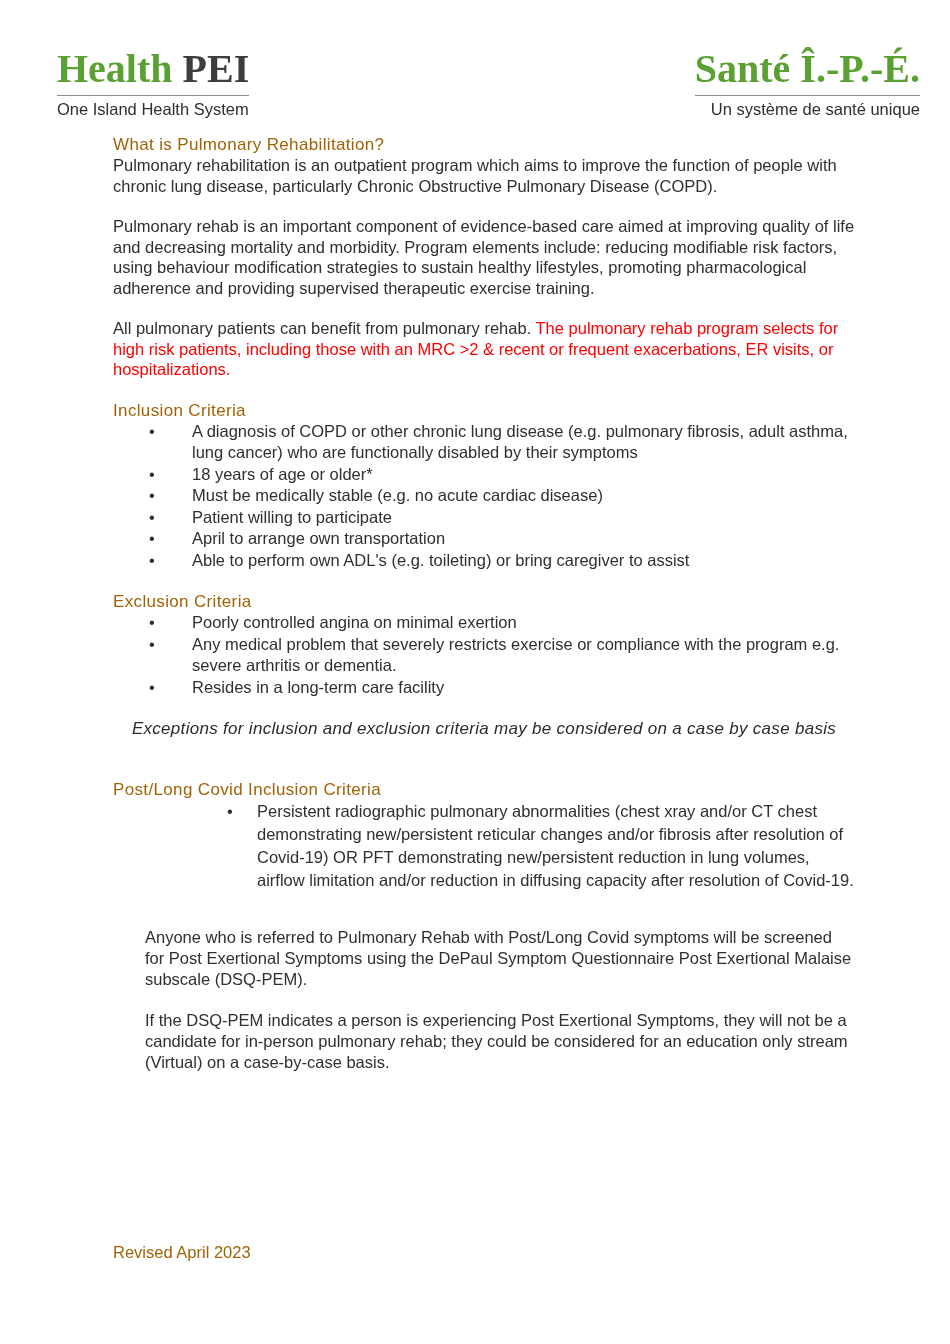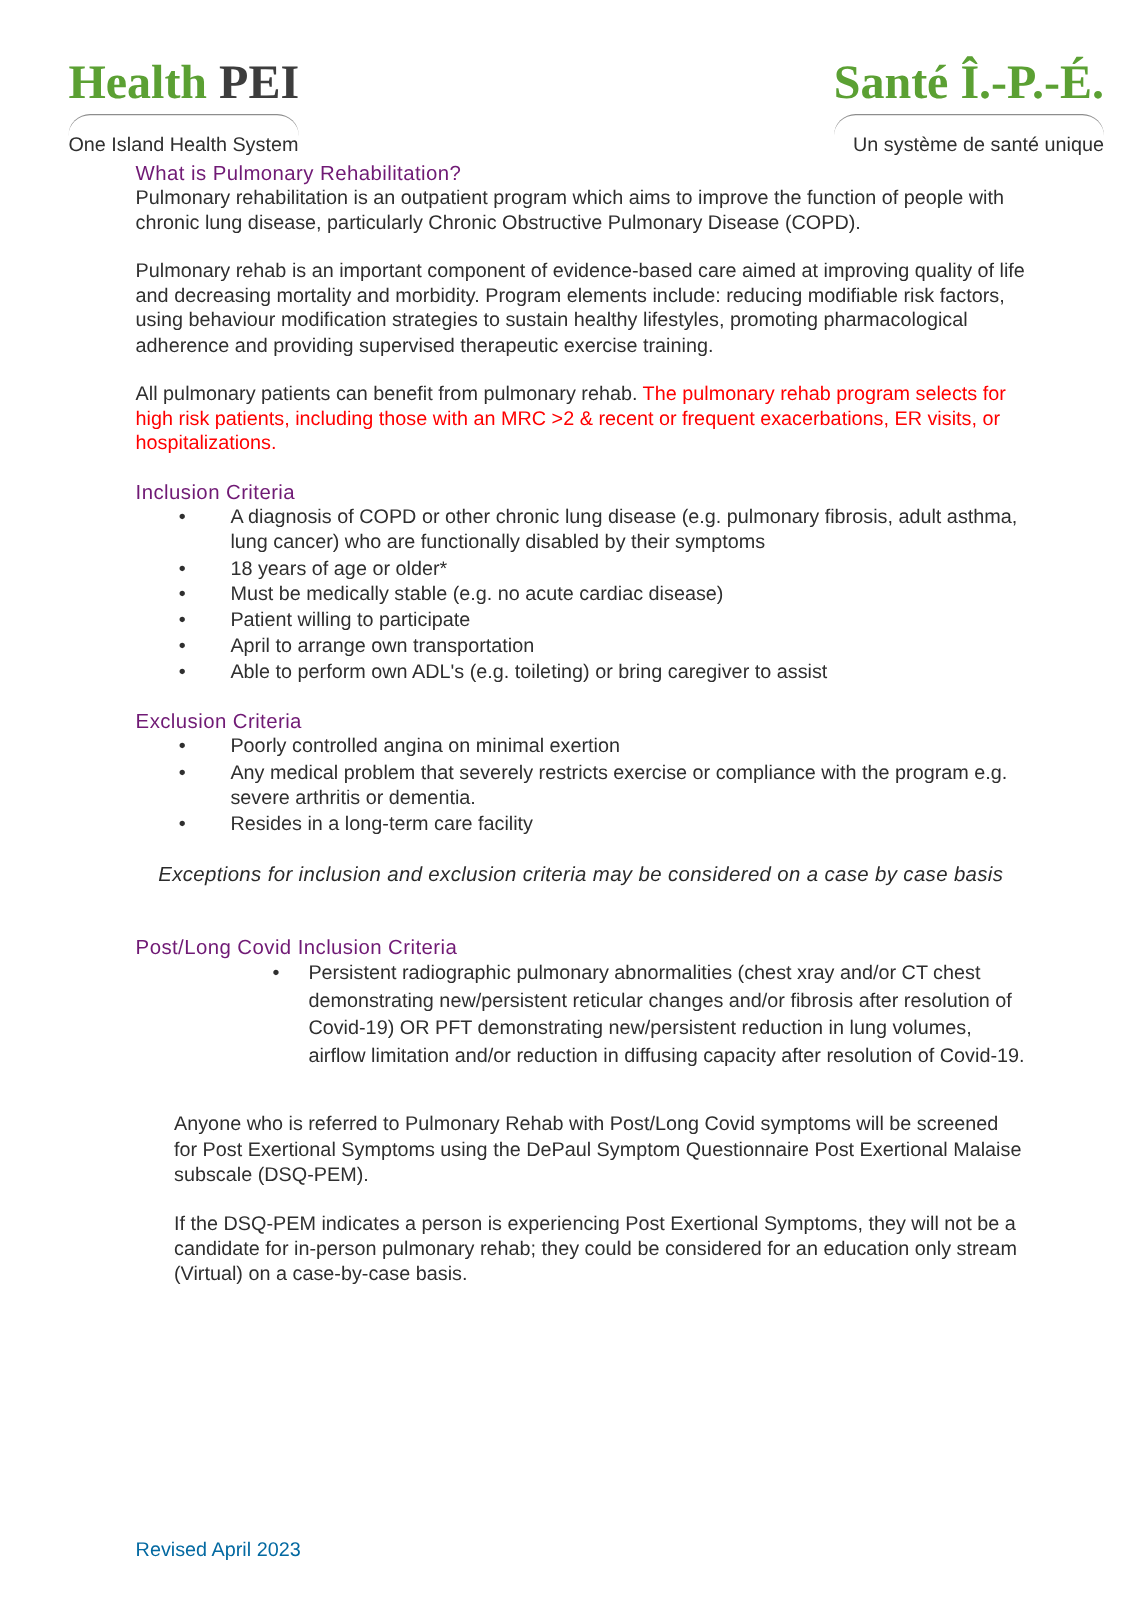--- a/index.html
+++ b/index.html
@@ -1,16 +1,16 @@
 <!DOCTYPE html>
 <html><head>
 <meta charset="utf-8">
 <title>Pulmonary Rehabilitation Criteria</title>
 <style>
-  * { margin: 0; padding: 0; box-sizing: border-box; border-radius: 23px; }
+  * { margin: 0; padding: 0; box-sizing: border-box; }
   html, body { background: #ffffff; }
   .page {
     position: relative;
     width: 950px;
     height: 1344px;
     background: #ffffff;
     font-family: "Liberation Sans", sans-serif;
     color: #2f2f2f;
     overflow: hidden;
   }
@@ -30,42 +30,42 @@
     font-family: "Liberation Serif", serif;
     font-weight: 700;
     font-size: 40px;
     line-height: 1.05;
     white-space: nowrap;
   }
   .green { color: #5ba033; }
   .dark  { color: #3d3d3d; }
   .logo-tagline {
     margin-top: 5px;
-    padding-top: 16px;
+    padding-top: 4px;
     border-top: 1px solid #8d8d8d;
     font-size: 16.5px;
     color: #2f2f2f;
     white-space: nowrap;
   }
   .logo-right { text-align: right; }
 
   
   .content {
     position: absolute;
     top: 134px;
     left: 113px;
     width: 742px;
     font-size: 16.5px;
     line-height: 20.5px;
   }
   .doc-heading {
     font-size: 17px;
     font-weight: 400;
     letter-spacing: 0.35px;
-    color: #701a75;
+    color: #a16207;
     line-height: 21px;
   }
   .para { margin: 0 0 20px 0; }
   .mt-20 { margin-top: 20px; }
   .mt-40 { margin-top: 40px; }
   .mt-35 { margin-top: 35px; }
   .red { color: #ff0000; }
 
   ul { list-style: none; margin: 0; padding: 0; }
   .bullets-l1 > li {
@@ -109,23 +109,23 @@
   }
 
   .italic-note {
     margin-left: 32px;
     line-height: 21px;
   }
 
   .footer-revision {
     position: absolute;
     left: 113px;
-    top: 1283px;
+    top: 1243px;
     font-size: 16.5px;
-    color: #0369a1;
+    color: #a16207;
   }
 </style>
 </head>
 <body>
 
 <div class="page">
 
   <header class="letterhead">
     <div class="logo-block">
       <div class="logo-wordmark"><span class="green">Health</span> <span class="dark">PEI</span></div>

